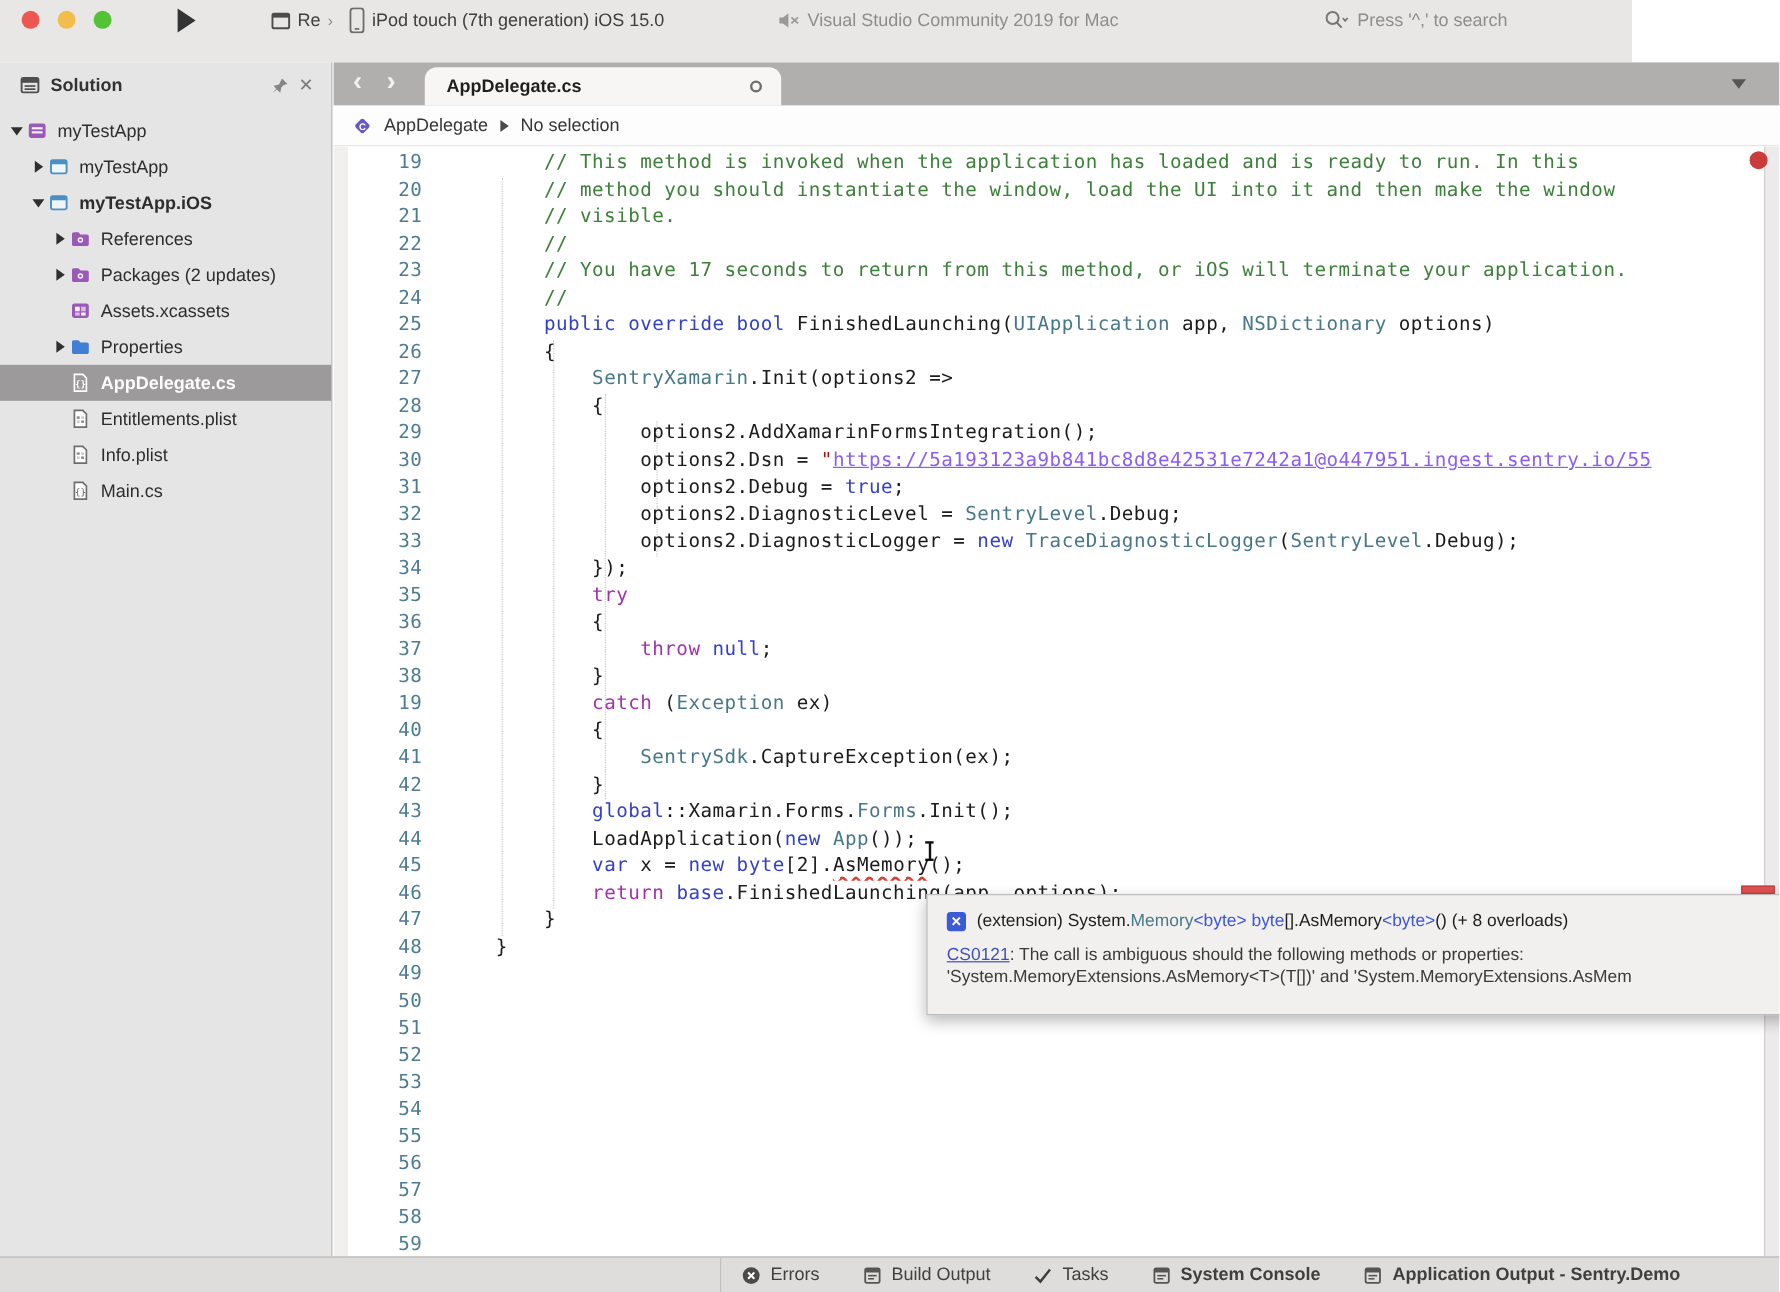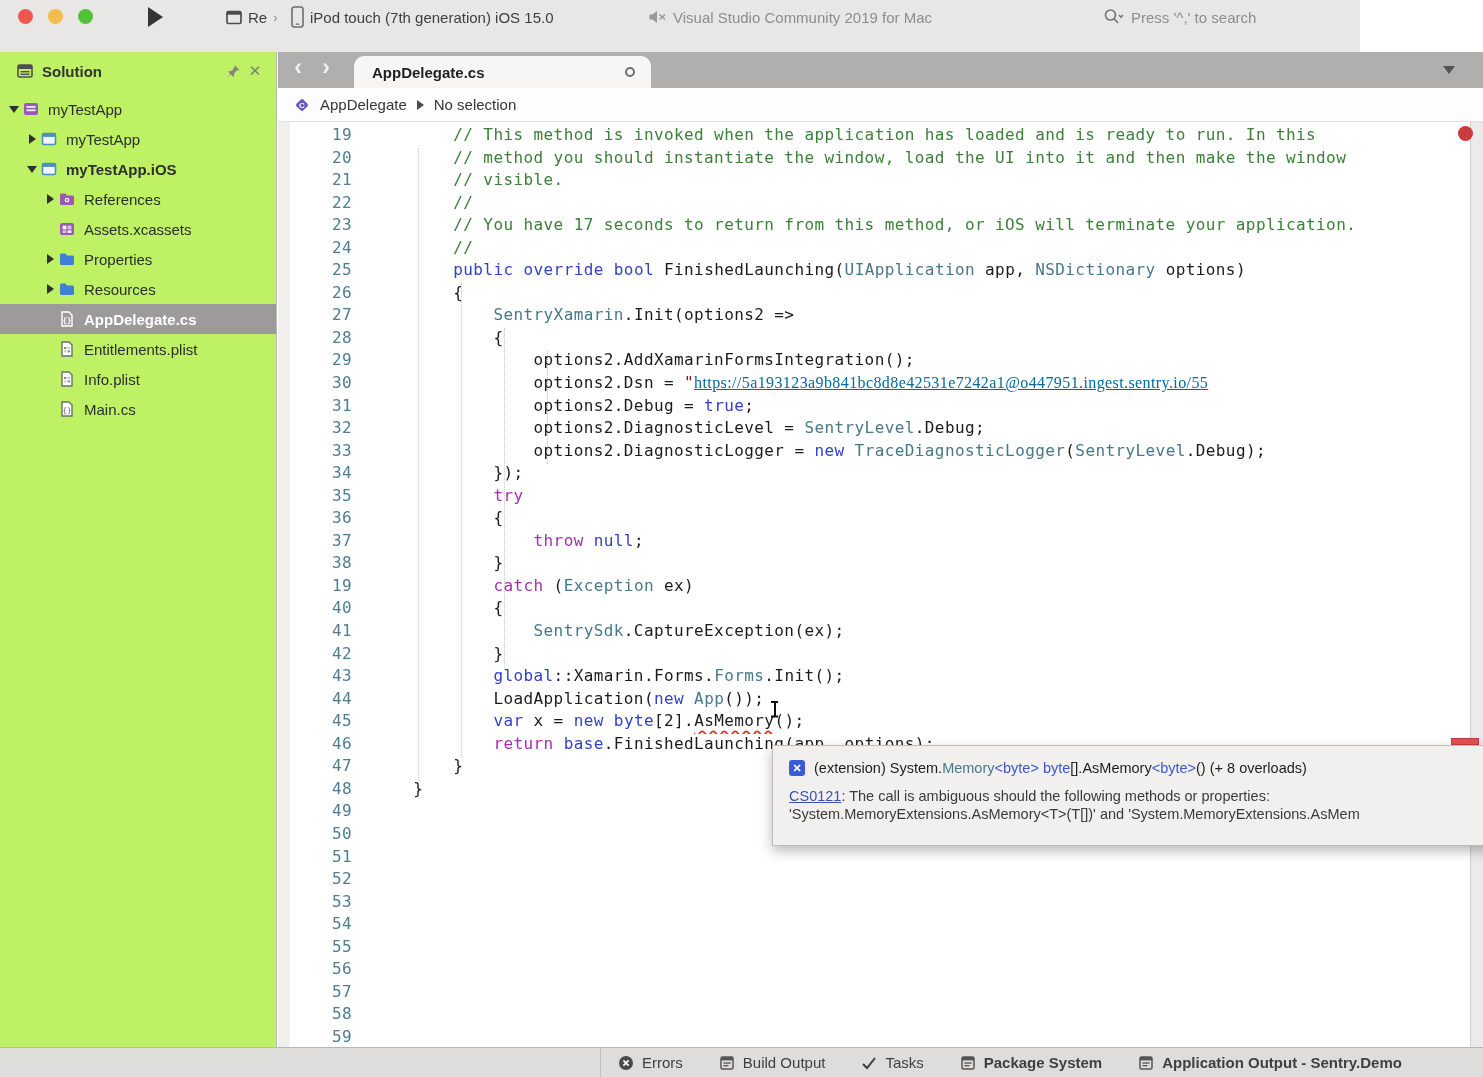--- a/index.html
+++ b/index.html
@@ -17,21 +17,21 @@
   .playbtn { position:absolute; left:148px; top:7px; width:0; height:0;
              border-left:15px solid #343434; border-top:10px solid transparent; border-bottom:10px solid transparent; }
   .chip { position:absolute; top:0; height:34px; display:flex; align-items:center; gap:6px; color:#3e3e3e; font-size:15px; }
   .chip-config { left:226px; }
   .chip-device { left:291px; }
   .muted-title { left:648px; color:#8e8c8c; }
   .searchbox { left:1103px; color:#8e8c8c; }
   .mini-chev { color:#8a8a8a; font-size:13px; }
 
   
-  .sidebar { position:absolute; left:0; top:52px; width:277px; bottom:30px; background:#bef264; border-right:1px solid #bdbbba; }
+  .sidebar { position:absolute; left:0; top:52px; width:277px; bottom:30px; background:#e5e5e5; border-right:1px solid #bdbbba; }
   .side-header { position:absolute; left:0; top:0; width:100%; height:38px; display:flex; align-items:center; padding:0 10px 0 16px; }
   .side-header .sh-title { font-size:15px; font-weight:bold; color:#333; margin-left:8px; flex:1; }
   .sh-btn { width:22px; height:22px; display:flex; align-items:center; justify-content:center; color:#7d7b7b; font-size:15px; }
   .tree { position:absolute; left:0; top:42px; width:100%; }
   .trow { height:30px; display:flex; align-items:center; font-size:15px; color:#2d2d2d; white-space:nowrap; }
   .trow.sel { background:#9c9a9a; color:#fff; font-weight:bold; }
   .trow.b { font-weight:bold; }
   .caret { width:16px; display:inline-flex; justify-content:center; flex:none; }
   .caret i { display:block; width:0; height:0; }
   .caret.down i { border-left:5px solid transparent; border-right:5px solid transparent; border-top:7px solid #2f2f2f; }
@@ -55,21 +55,21 @@
   
   .code { position:absolute; left:0; top:70px; right:0; bottom:0; background:#fff; overflow:hidden;
           font-family:"DejaVu Sans Mono", monospace; font-size:16px; letter-spacing:0.4px; }
   .gutterbg { position:absolute; left:0; top:0; width:12px; height:100%; background:#f1f0ef; }
   .codelines { position:absolute; left:0; top:3px; right:13px; }
   .cline { height:22.56px; white-space:pre; overflow:hidden; }
   .lnum { display:inline-block; width:74px; text-align:right; color:#4d7c93; }
   .ltext { margin-left:21px; white-space:pre; }
   .s-cm { color:#3c8039; } .s-kw { color:#3341c8; } .s-k2 { color:#a231ac; }
   .s-ty { color:#47788a; } .s-pl { color:#1b1b1b; } .s-st { color:#a31515; }
-  .s-ln { color:#0369a1; text-decoration:underline;font-family:Liberation Serif, serif; }
+  .s-ln { color:#8b5cf6; text-decoration:underline; }
   .s-er { color:#1b1b1b; text-decoration:underline wavy #e03b30 1.5px; text-underline-offset:4px; }
   .guide { position:absolute; width:0; border-left:1px dotted #c9c8c7; }
   .marginstrip { position:absolute; right:0; top:0; width:13px; height:100%; background:#eceaea; border-left:1px solid #d2d0cf; }
   .bp-dot { position:absolute; right:10px; top:4px; width:15px; height:15px; border-radius:50%; background:#ca3b3b; }
   .err-dash { position:absolute; right:4px; top:616px; width:28px; height:7px; background:#e05252; border:1px solid #c03c3c; }
   .ibeam { position:absolute; left:492px; top:578px; width:9px; height:19px; }
   .ibeam:before { content:""; position:absolute; left:4px; top:2px; width:1.5px; height:15px; background:#111; }
   .ibeam:after  { content:""; position:absolute; left:1px; top:1px; width:7px; height:1.5px; background:#111; box-shadow:0 14.5px 0 #111; }
 
   
@@ -210,20 +210,33 @@
           <span class="ticon">
             <svg width="18" height="18" viewBox="0 0 18 18">
               <path d="M2 5c0-.8.6-1.5 1.5-1.5h4L9 5.5h5.5c.8 0 1.5.7 1.5 1.5v6.5c0 .8-.7 1.5-1.5 1.5h-11C2.6 15 2 14.3 2 13.5z" fill="#9b59b6"></path>
               <circle cx="9" cy="10" r="2.3" fill="#fff" opacity=".9"></circle>
               <circle cx="9" cy="10" r="1.1" fill="#9b59b6"></circle>
             </svg>
           </span>
           <span>References</span>
         </div>
         <div class="trow" style="padding-left: 42px;">
+          <span class="caret right">
+            <i></i>
+          </span>
+          <span class="ticon">
+            <svg width="18" height="18" viewBox="0 0 18 18">
+              <path d="M2 5c0-.8.6-1.5 1.5-1.5h4L9 5.5h5.5c.8 0 1.5.7 1.5 1.5v6.5c0 .8-.7 1.5-1.5 1.5h-11C2.6 15 2 14.3 2 13.5z" fill="#9b59b6"></path>
+              <circle cx="9" cy="10" r="2.3" fill="#fff" opacity=".9"></circle>
+              <circle cx="9" cy="10" r="1.1" fill="#9b59b6"></circle>
+            </svg>
+          </span>
+          <span>Packages (2 updates)</span>
+        </div>
+        <div class="trow" style="padding-left: 42px;">
           <span class="caret"></span>
           <span class="ticon">
             <svg width="18" height="18" viewBox="0 0 18 18">
               <rect x="2" y="3" width="14" height="12" rx="2" fill="#9b59b6"></rect>
               <rect x="4.6" y="5.6" width="3.8" height="3.8" fill="#fff" opacity=".95"></rect>
               <rect x="9.6" y="5.6" width="3.8" height="3.8" fill="#dcbcec"></rect>
               <rect x="4.6" y="10.4" width="3.8" height="2.6" fill="#dcbcec"></rect>
               <rect x="9.6" y="10.4" width="3.8" height="2.6" fill="#fff" opacity=".95"></rect>
             </svg>
           </span>
@@ -232,31 +245,20 @@
         <div class="trow" style="padding-left: 42px;">
           <span class="caret right">
             <i></i>
           </span>
           <span class="ticon">
             <svg width="18" height="18" viewBox="0 0 18 18">
               <path d="M2 5c0-.8.6-1.5 1.5-1.5h4L9 5.5h5.5c.8 0 1.5.7 1.5 1.5v6.5c0 .8-.7 1.5-1.5 1.5h-11C2.6 15 2 14.3 2 13.5z" fill="#3f7fd4"></path>
             </svg>
           </span>
           <span>Properties</span>
-        </div>
-        <div class="trow" style="padding-left: 42px;">
-          <span class="caret right">
-            <i></i>
-          </span>
-          <span class="ticon">
-            <svg width="18" height="18" viewBox="0 0 18 18">
-              <path d="M2 5c0-.8.6-1.5 1.5-1.5h4L9 5.5h5.5c.8 0 1.5.7 1.5 1.5v6.5c0 .8-.7 1.5-1.5 1.5h-11C2.6 15 2 14.3 2 13.5z" fill="#3f7fd4"></path>
-            </svg>
-          </span>
-          <span>Resources</span>
         </div>
         <div class="trow sel" style="padding-left: 42px;">
           <span class="caret"></span>
           <span class="ticon">
             <svg width="18" height="18" viewBox="0 0 18 18">
               <path d="M4 2h7l3 3v11H4z" fill="none" stroke="#fff" stroke-width="1.4"></path>
               <text x="9" y="12.5" font-size="7.5" fill="#fff" text-anchor="middle" font-family="DejaVu Sans Mono, monospace">{}</text>
             </svg>
           </span>
           <span>AppDelegate.cs</span>
@@ -423,21 +425,21 @@
         </span>
         <span class="sb-item b">
           <span>
             <svg width="16" height="16" viewBox="0 0 16 16">
               <rect x="2" y="2" width="12" height="12" rx="1.5" fill="none" stroke="#555" stroke-width="1.5"></rect>
               <rect x="2" y="2" width="12" height="3.4" fill="#555"></rect>
               <rect x="4.4" y="7.4" width="7.2" height="1.3" fill="#555"></rect>
               <rect x="4.4" y="10" width="5" height="1.3" fill="#555"></rect>
             </svg>
           </span>
-          <span>Package System</span>
+          <span>System Console</span>
         </span>
         <span class="sb-item b">
           <span>
             <svg width="16" height="16" viewBox="0 0 16 16">
               <rect x="2" y="2" width="12" height="12" rx="1.5" fill="none" stroke="#555" stroke-width="1.5"></rect>
               <rect x="2" y="2" width="12" height="3.4" fill="#555"></rect>
               <rect x="4.4" y="7.4" width="7.2" height="1.3" fill="#555"></rect>
               <rect x="4.4" y="10" width="5" height="1.3" fill="#555"></rect>
             </svg>
           </span>

